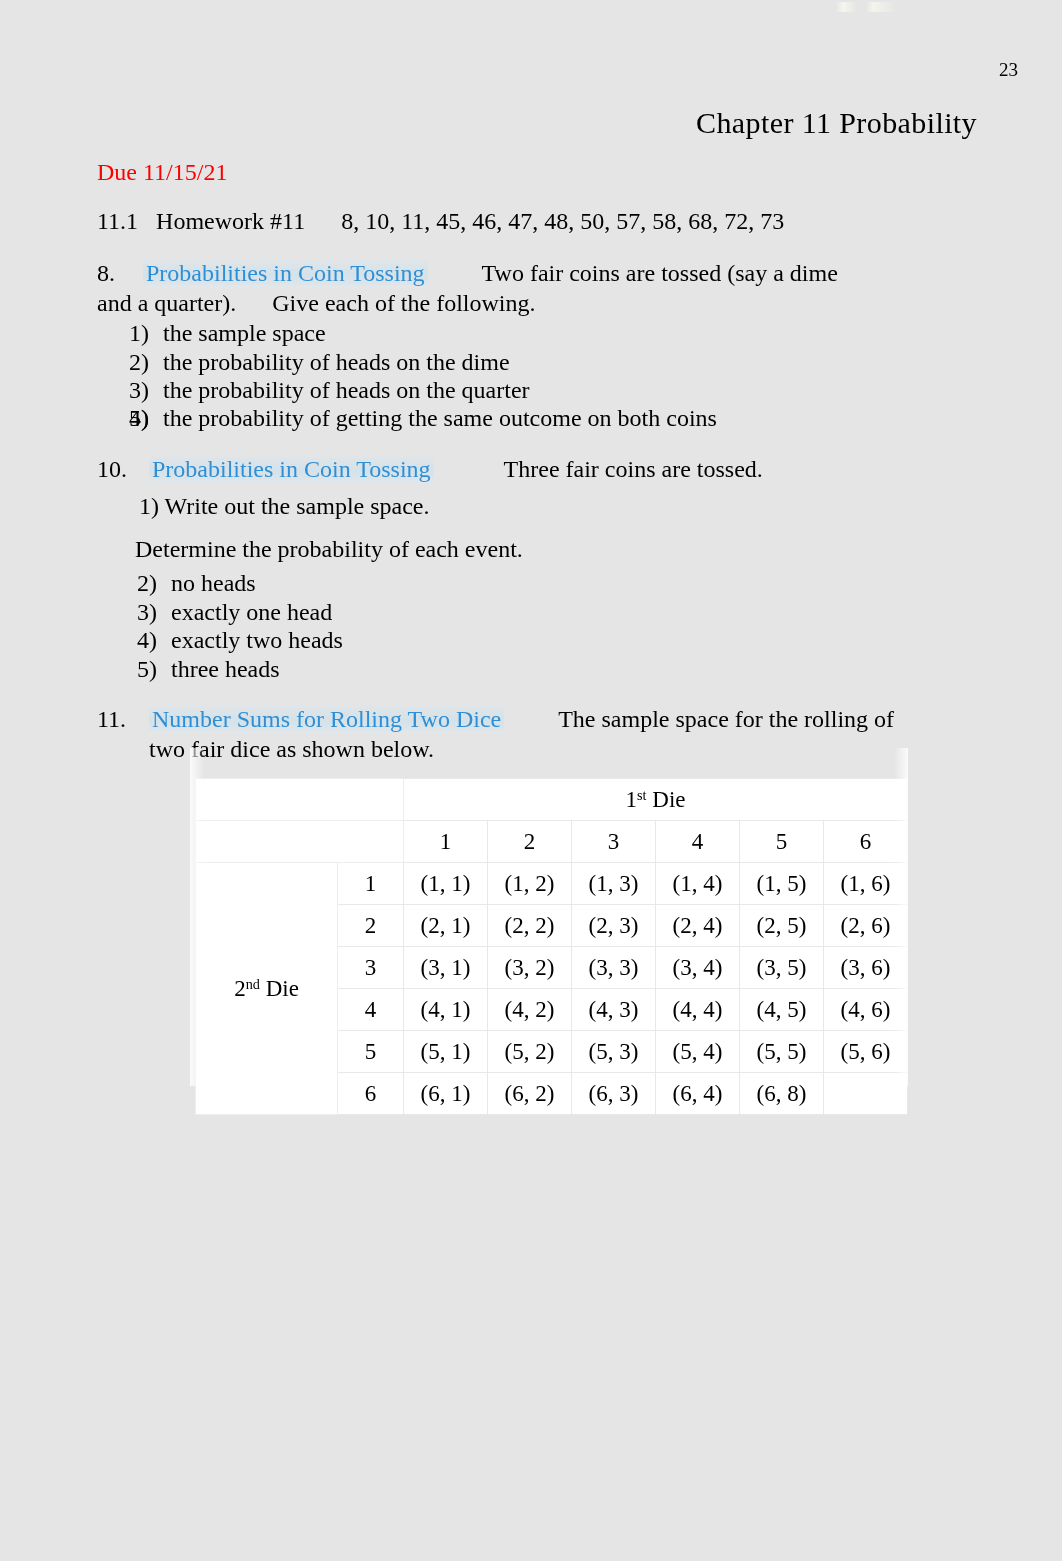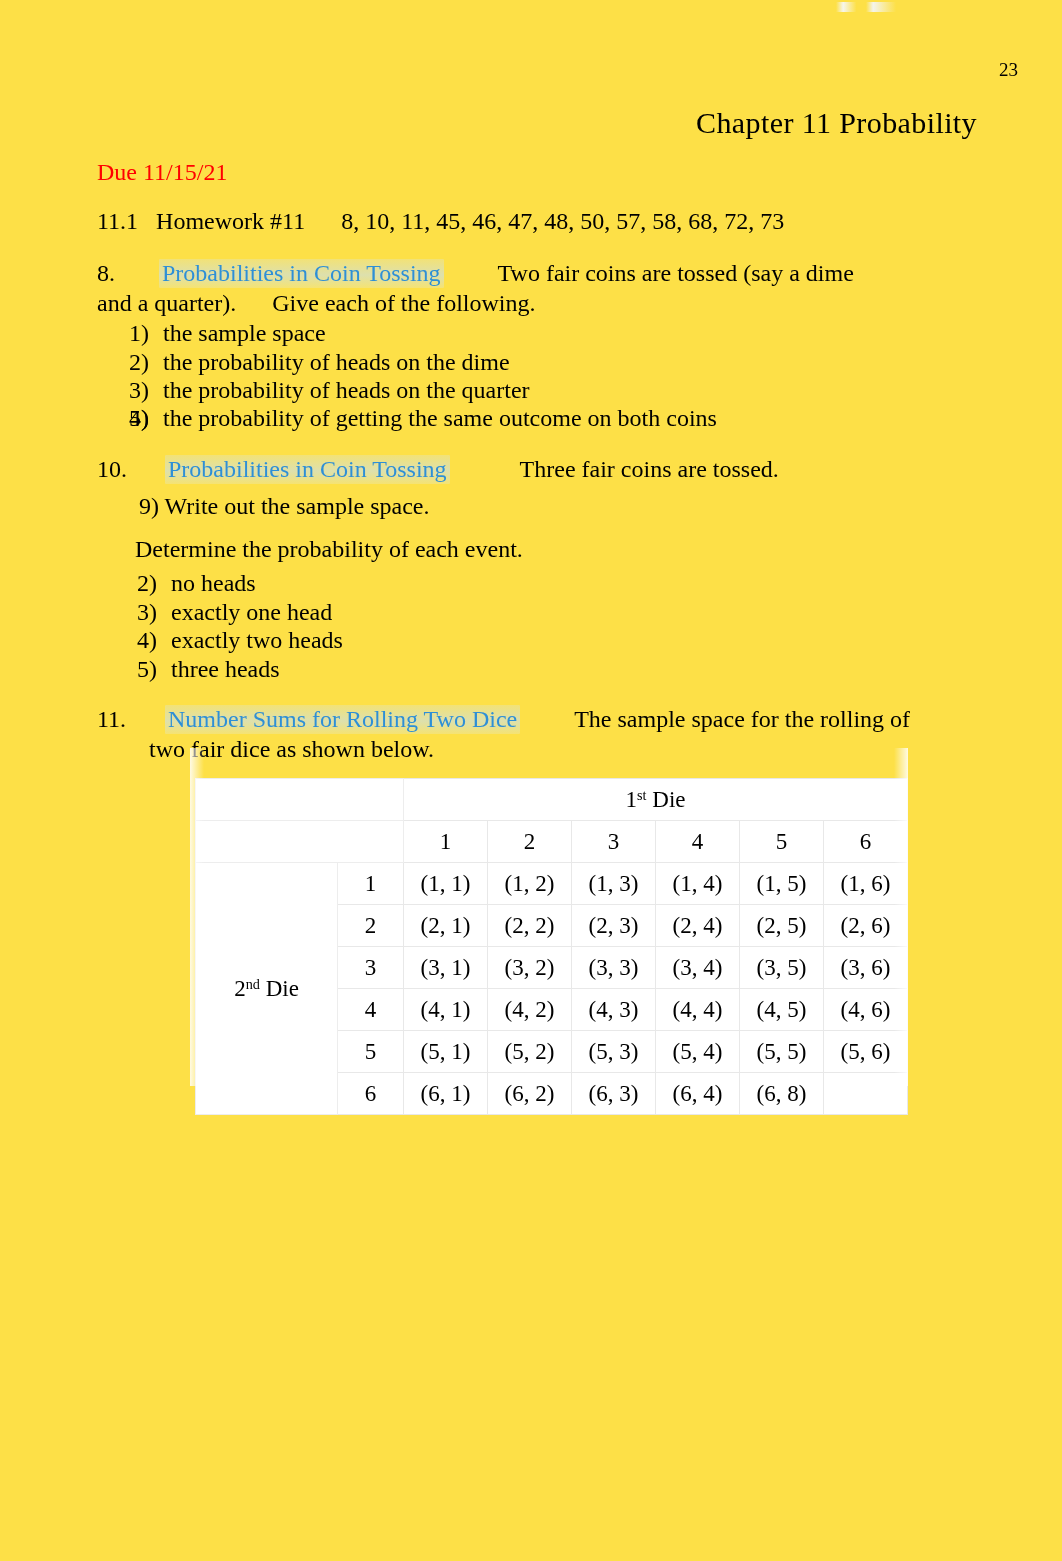--- a/index.html
+++ b/index.html
@@ -8,21 +8,21 @@
     background: #ffffff;
   }
   body {
     font-family: "Liberation Serif", "DejaVu Serif", serif;
     color: #000000;
   }
   #page {
     position: relative;
     width: 1062px;
     height: 1561px;
-    background: #fde047;
+    background: #e5e5e5;
     overflow: hidden;
   }
 
   
   #top-artifact {
     position: absolute;
     top: 2px;
     left: 836px;
     width: 60px;
     height: 10px;
@@ -92,21 +92,20 @@
     top: 0;
   }
   .prob-title {
     color: #2E8FD6;
     background: linear-gradient(180deg,
         rgba(214,231,240,0.28) 0%,
         rgba(201,224,236,0.62) 55%,
         rgba(222,236,243,0.25) 100%);
     padding: 1px 3px 2px 3px;
     border-radius: 1px;
-    margin-left: 16px;
   }
   .gap-sm { display: inline-block; width: 36px; }
   .gap-md { display: inline-block; width: 54px; }
   .gap-lg { display: inline-block; width: 70px; }
 
   .prob-body {
     padding-left: 46px;
   }
 
   ol.sub-list {
@@ -210,21 +209,21 @@
         <li><span class="marker">3)</span><span>the probability of heads on the quarter</span></li>
         <li><span class="marker">4)</span></li>
         <li><span class="marker">5)</span><span>the probability of getting the same outcome on both coins</span></li>
       </ol>
     </div>
 
     <div class="problem" style="margin-top:22px;">
       <div class="prob-head" style="padding-left:52px;">
         <span class="prob-num">10.</span><span class="prob-title">Probabilities in Coin Tossing</span><span class="gap-lg"></span><span>Three fair coins are tossed.</span>
       </div>
-      <div class="plain-line" style="padding-left:42px; margin-top:8px;">9) Write out the sample space.</div>
+      <div class="plain-line" style="padding-left:42px; margin-top:8px;">1) Write out the sample space.</div>
       <div class="plain-line" style="padding-left:38px; margin-top:13px;">Determine the probability of each event.</div>
       <ol class="sub-list" style="padding-left:40px; margin-top:5px;">
         <li><span class="marker">2)</span><span>no heads</span></li>
         <li><span class="marker">3)</span><span>exactly one head</span></li>
         <li><span class="marker">4)</span><span>exactly two heads</span></li>
         <li><span class="marker">5)</span><span>three heads</span></li>
       </ol>
     </div>
 
     <div class="problem" style="margin-top:22px;">

